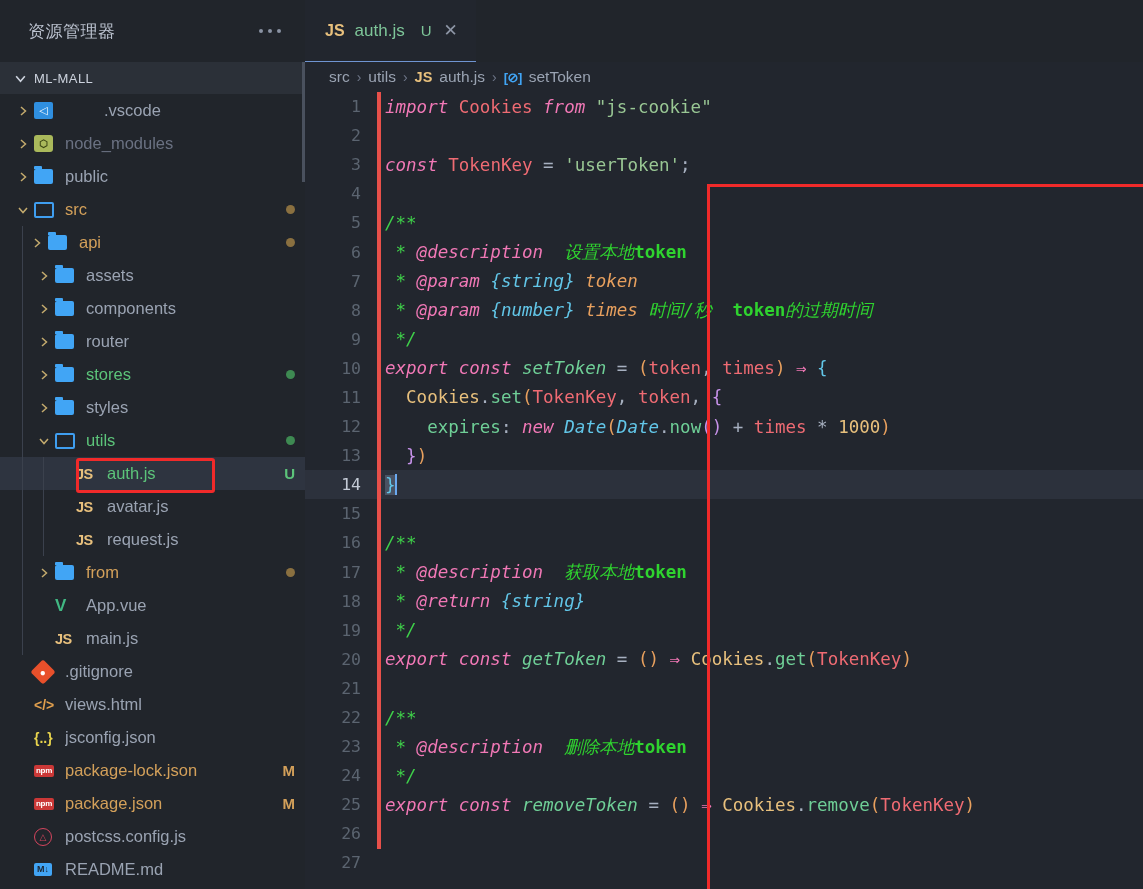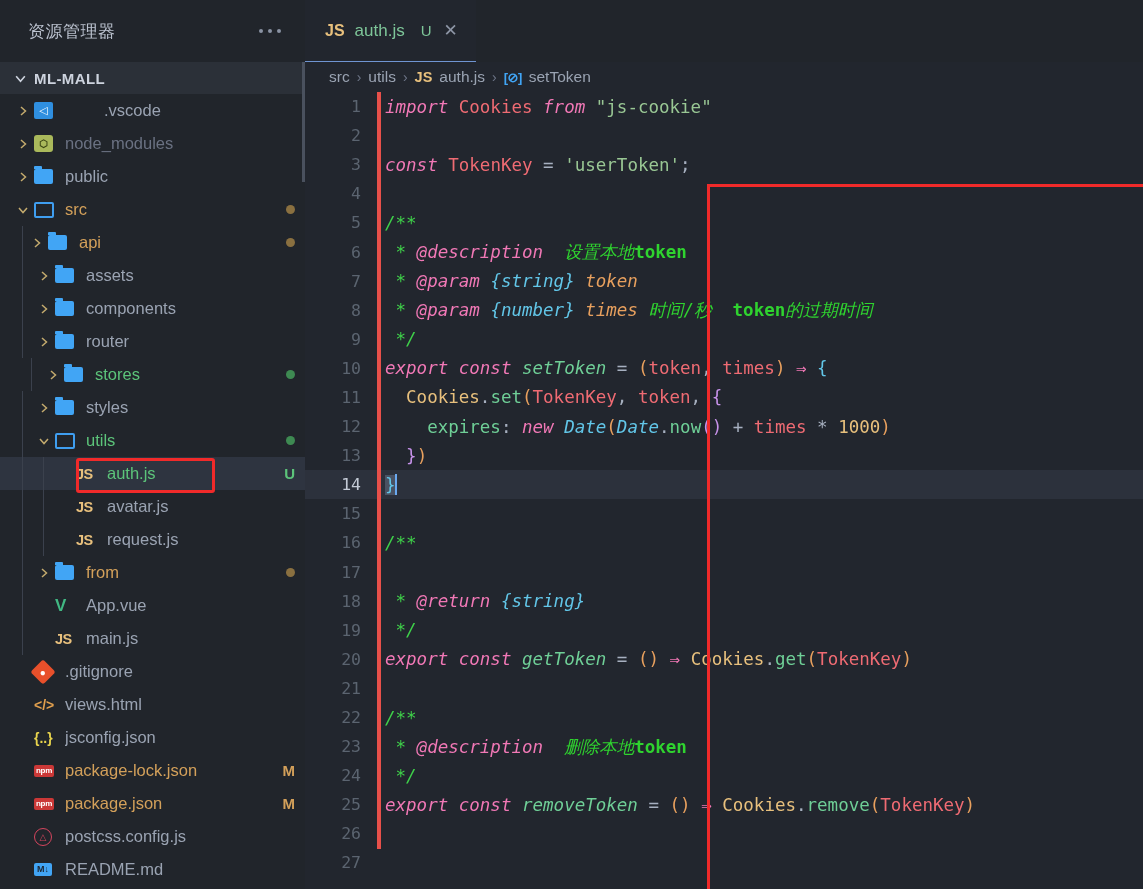--- a/index.html
+++ b/index.html
@@ -40,21 +40,21 @@
   .dots-icon i {
     width: 4px; height: 4px; border-radius: 50%;
     background: #8a93a3; display: block;
   }
 
   .tree-root-row {
     height: 32px;
     display: flex; align-items: center;
     background: #2b3038;
     color: #cdd3de;
-    font-size: 15px; font-weight: bold;
+    font-size: 13px; font-weight: normal;
     padding-left: 6px;
     letter-spacing: .4px;
   }
   .tree-list { flex: 1; overflow: hidden; }
 
   .tree-row {
     height: 33px;
     display: flex; align-items: center;
     font-size: 16.5px;
     color: #9aa3b2;
@@ -334,21 +334,21 @@
           <span class="twisty">
             <svg width="12" height="12" viewBox="0 0 12 12">
               <path d="M4 2 L8.5 6 L4 10" stroke="#c4ab6e" stroke-width="1.5" fill="none"></path>
             </svg>
           </span>
           <span class="ficon">
             <span class="folder-blue"></span>
           </span>
           <span class="label" style="color: rgb(154, 163, 178);">router</span>
         </div>
-        <div class="tree-row" style="padding-left: 33px; margin-left: 9px;">
+        <div class="tree-row" style="padding-left: 33px;">
           <span class="indent-guide" style="left: 22px;"></span>
           <span class="twisty">
             <svg width="12" height="12" viewBox="0 0 12 12">
               <path d="M4 2 L8.5 6 L4 10" stroke="#c4ab6e" stroke-width="1.5" fill="none"></path>
             </svg>
           </span>
           <span class="ficon">
             <span class="folder-blue"></span>
           </span>
           <span class="label" style="color: rgb(92, 196, 122);">stores</span>
@@ -530,21 +530,21 @@
           <div class="code-line"><span class="gutter">7</span><span class="code-text"><span class="cm"> * </span><span class="cmtag">@param</span><span class="cm"> </span><span class="cmtype">{string}</span><span class="cm"> </span><span class="cmvar">token</span></span></div>
           <div class="code-line"><span class="gutter">8</span><span class="code-text"><span class="cm"> * </span><span class="cmtag">@param</span><span class="cm"> </span><span class="cmtype">{number}</span><span class="cm"> </span><span class="cmvar">times</span><span class="cm"> </span><span class="cmcn">时间/秒</span><span class="cm">  </span><span class="cmcnb">token</span><span class="cmcn">的过期时间</span></span></div>
           <div class="code-line"><span class="gutter">9</span><span class="code-text"><span class="cm"> */</span></span></div>
           <div class="code-line"><span class="gutter">10</span><span class="code-text"><span class="k">export</span><span class="op"> </span><span class="k">const</span><span class="op"> </span><span class="fn">setToken</span><span class="op"> = </span><span class="p1">(</span><span class="id">token</span><span class="op">, </span><span class="id">times</span><span class="p1">)</span><span class="op"> </span><span class="arrow">⇒</span><span class="op"> </span><span class="p3">{</span></span></div>
           <div class="code-line"><span class="gutter">11</span><span class="code-text"><span class="op">  </span><span class="obj">Cookies</span><span class="op">.</span><span class="fn2">set</span><span class="p1">(</span><span class="id">TokenKey</span><span class="op">, </span><span class="id">token</span><span class="op">, </span><span class="p2">{</span></span></div>
           <div class="code-line"><span class="gutter">12</span><span class="code-text"><span class="op">    </span><span class="fn2">expires</span><span class="op">: </span><span class="k">new</span><span class="op"> </span><span class="cls">Date</span><span class="p1">(</span><span class="cls">Date</span><span class="op">.</span><span class="fn2">now</span><span class="p2">()</span><span class="op"> + </span><span class="id">times</span><span class="op"> * </span><span class="num">1000</span><span class="p1">)</span></span></div>
           <div class="code-line"><span class="gutter">13</span><span class="code-text"><span class="op">  </span><span class="p2">}</span><span class="p1">)</span></span></div>
           <div class="code-line active"><span class="gutter">14</span><span class="code-text"><span class="p3 sel-brace">}</span><span class="cursor"></span></span></div>
           <div class="code-line"><span class="gutter">15</span><span class="code-text"></span></div>
           <div class="code-line"><span class="gutter">16</span><span class="code-text"><span class="cm">/**</span></span></div>
-          <div class="code-line"><span class="gutter">17</span></div>
+          <div class="code-line"><span class="gutter">17</span><span class="code-text"><span class="cm"> * </span><span class="cmtag">@description</span><span class="cm">  </span><span class="cmcn">获取本地</span><span class="cmcnb">token</span></span></div>
           <div class="code-line"><span class="gutter">18</span><span class="code-text"><span class="cm"> * </span><span class="cmtag">@return</span><span class="cm"> </span><span class="cmtype">{string}</span></span></div>
           <div class="code-line"><span class="gutter">19</span><span class="code-text"><span class="cm"> */</span></span></div>
           <div class="code-line"><span class="gutter">20</span><span class="code-text"><span class="k">export</span><span class="op"> </span><span class="k">const</span><span class="op"> </span><span class="fn">getToken</span><span class="op"> = </span><span class="p1">()</span><span class="op"> </span><span class="arrow">⇒</span><span class="op"> </span><span class="obj">Cookies</span><span class="op">.</span><span class="fn2">get</span><span class="p1">(</span><span class="id">TokenKey</span><span class="p1">)</span></span></div>
           <div class="code-line"><span class="gutter">21</span><span class="code-text"></span></div>
           <div class="code-line"><span class="gutter">22</span><span class="code-text"><span class="cm">/**</span></span></div>
           <div class="code-line"><span class="gutter">23</span><span class="code-text"><span class="cm"> * </span><span class="cmtag">@description</span><span class="cm">  </span><span class="cmcn">删除本地</span><span class="cmcnb">token</span></span></div>
           <div class="code-line"><span class="gutter">24</span><span class="code-text"><span class="cm"> */</span></span></div>
           <div class="code-line"><span class="gutter">25</span><span class="code-text"><span class="k">export</span><span class="op"> </span><span class="k">const</span><span class="op"> </span><span class="fn">removeToken</span><span class="op"> = </span><span class="p1">()</span><span class="op"> </span><span class="arrow">⇒</span><span class="op"> </span><span class="obj">Cookies</span><span class="op">.</span><span class="fn2">remove</span><span class="p1">(</span><span class="id">TokenKey</span><span class="p1">)</span></span></div>
           <div class="code-line"><span class="gutter">26</span><span class="code-text"></span></div>
           <div class="code-line"><span class="gutter">27</span><span class="code-text"></span></div>

